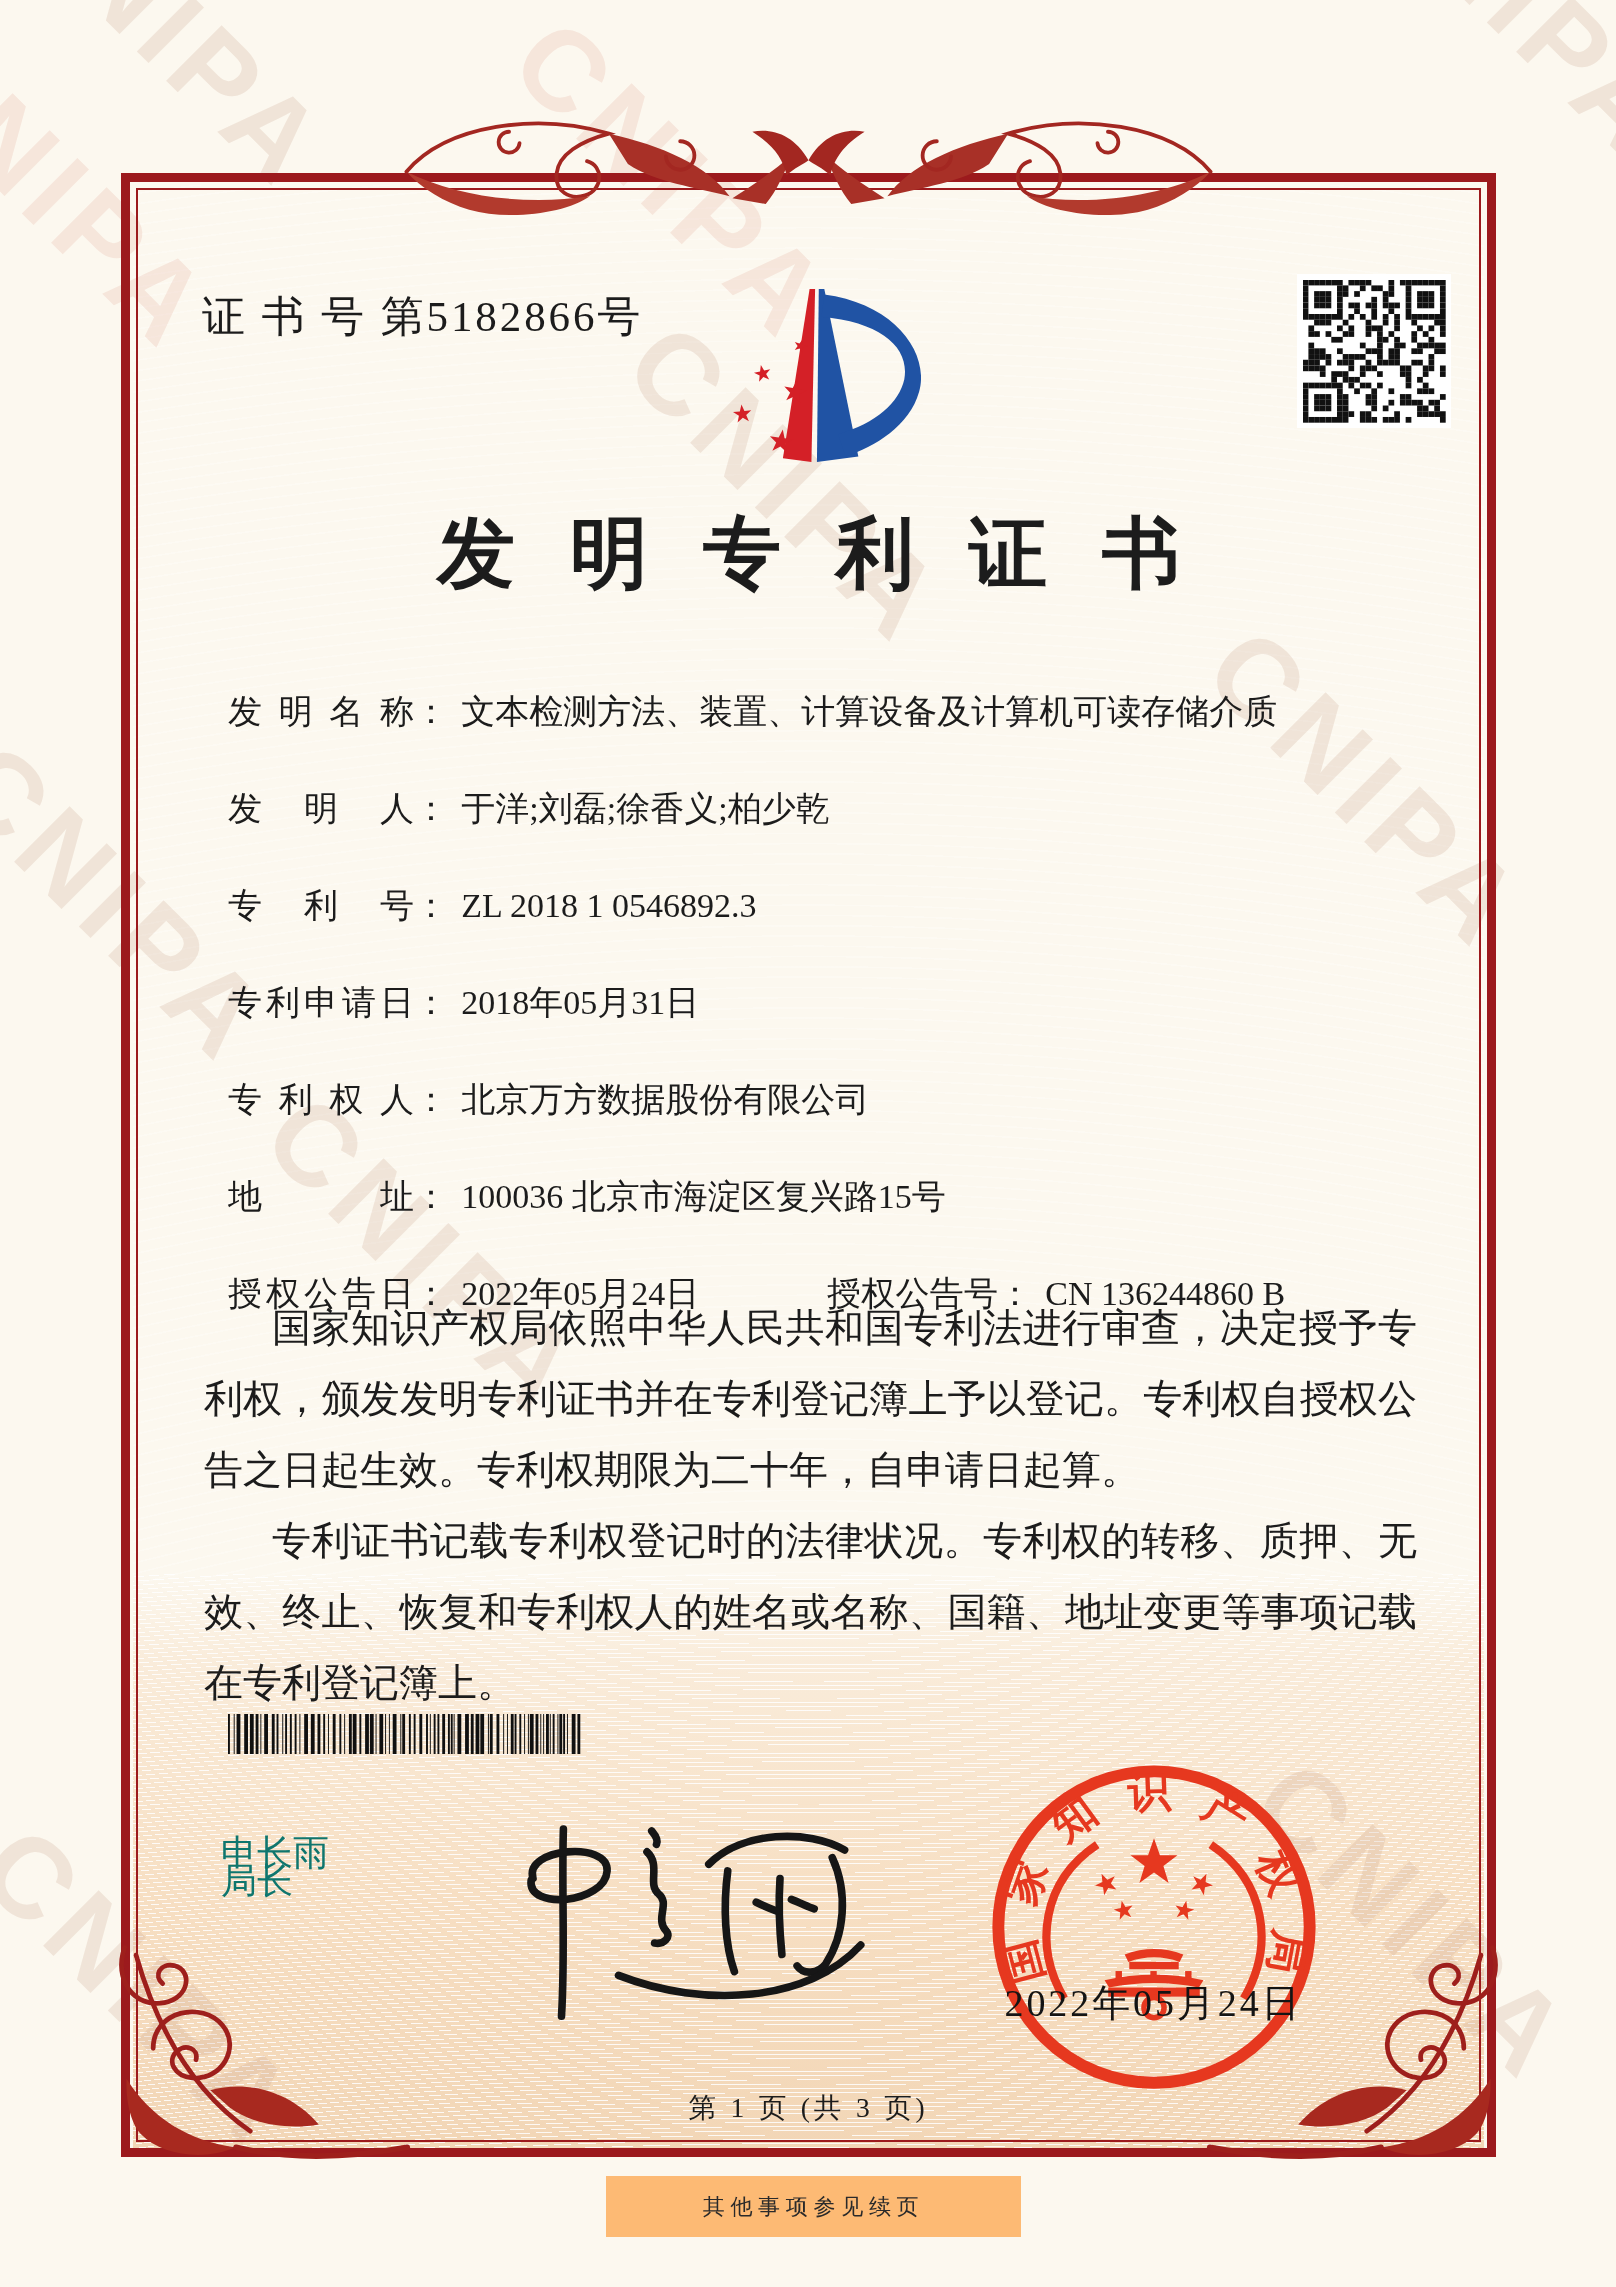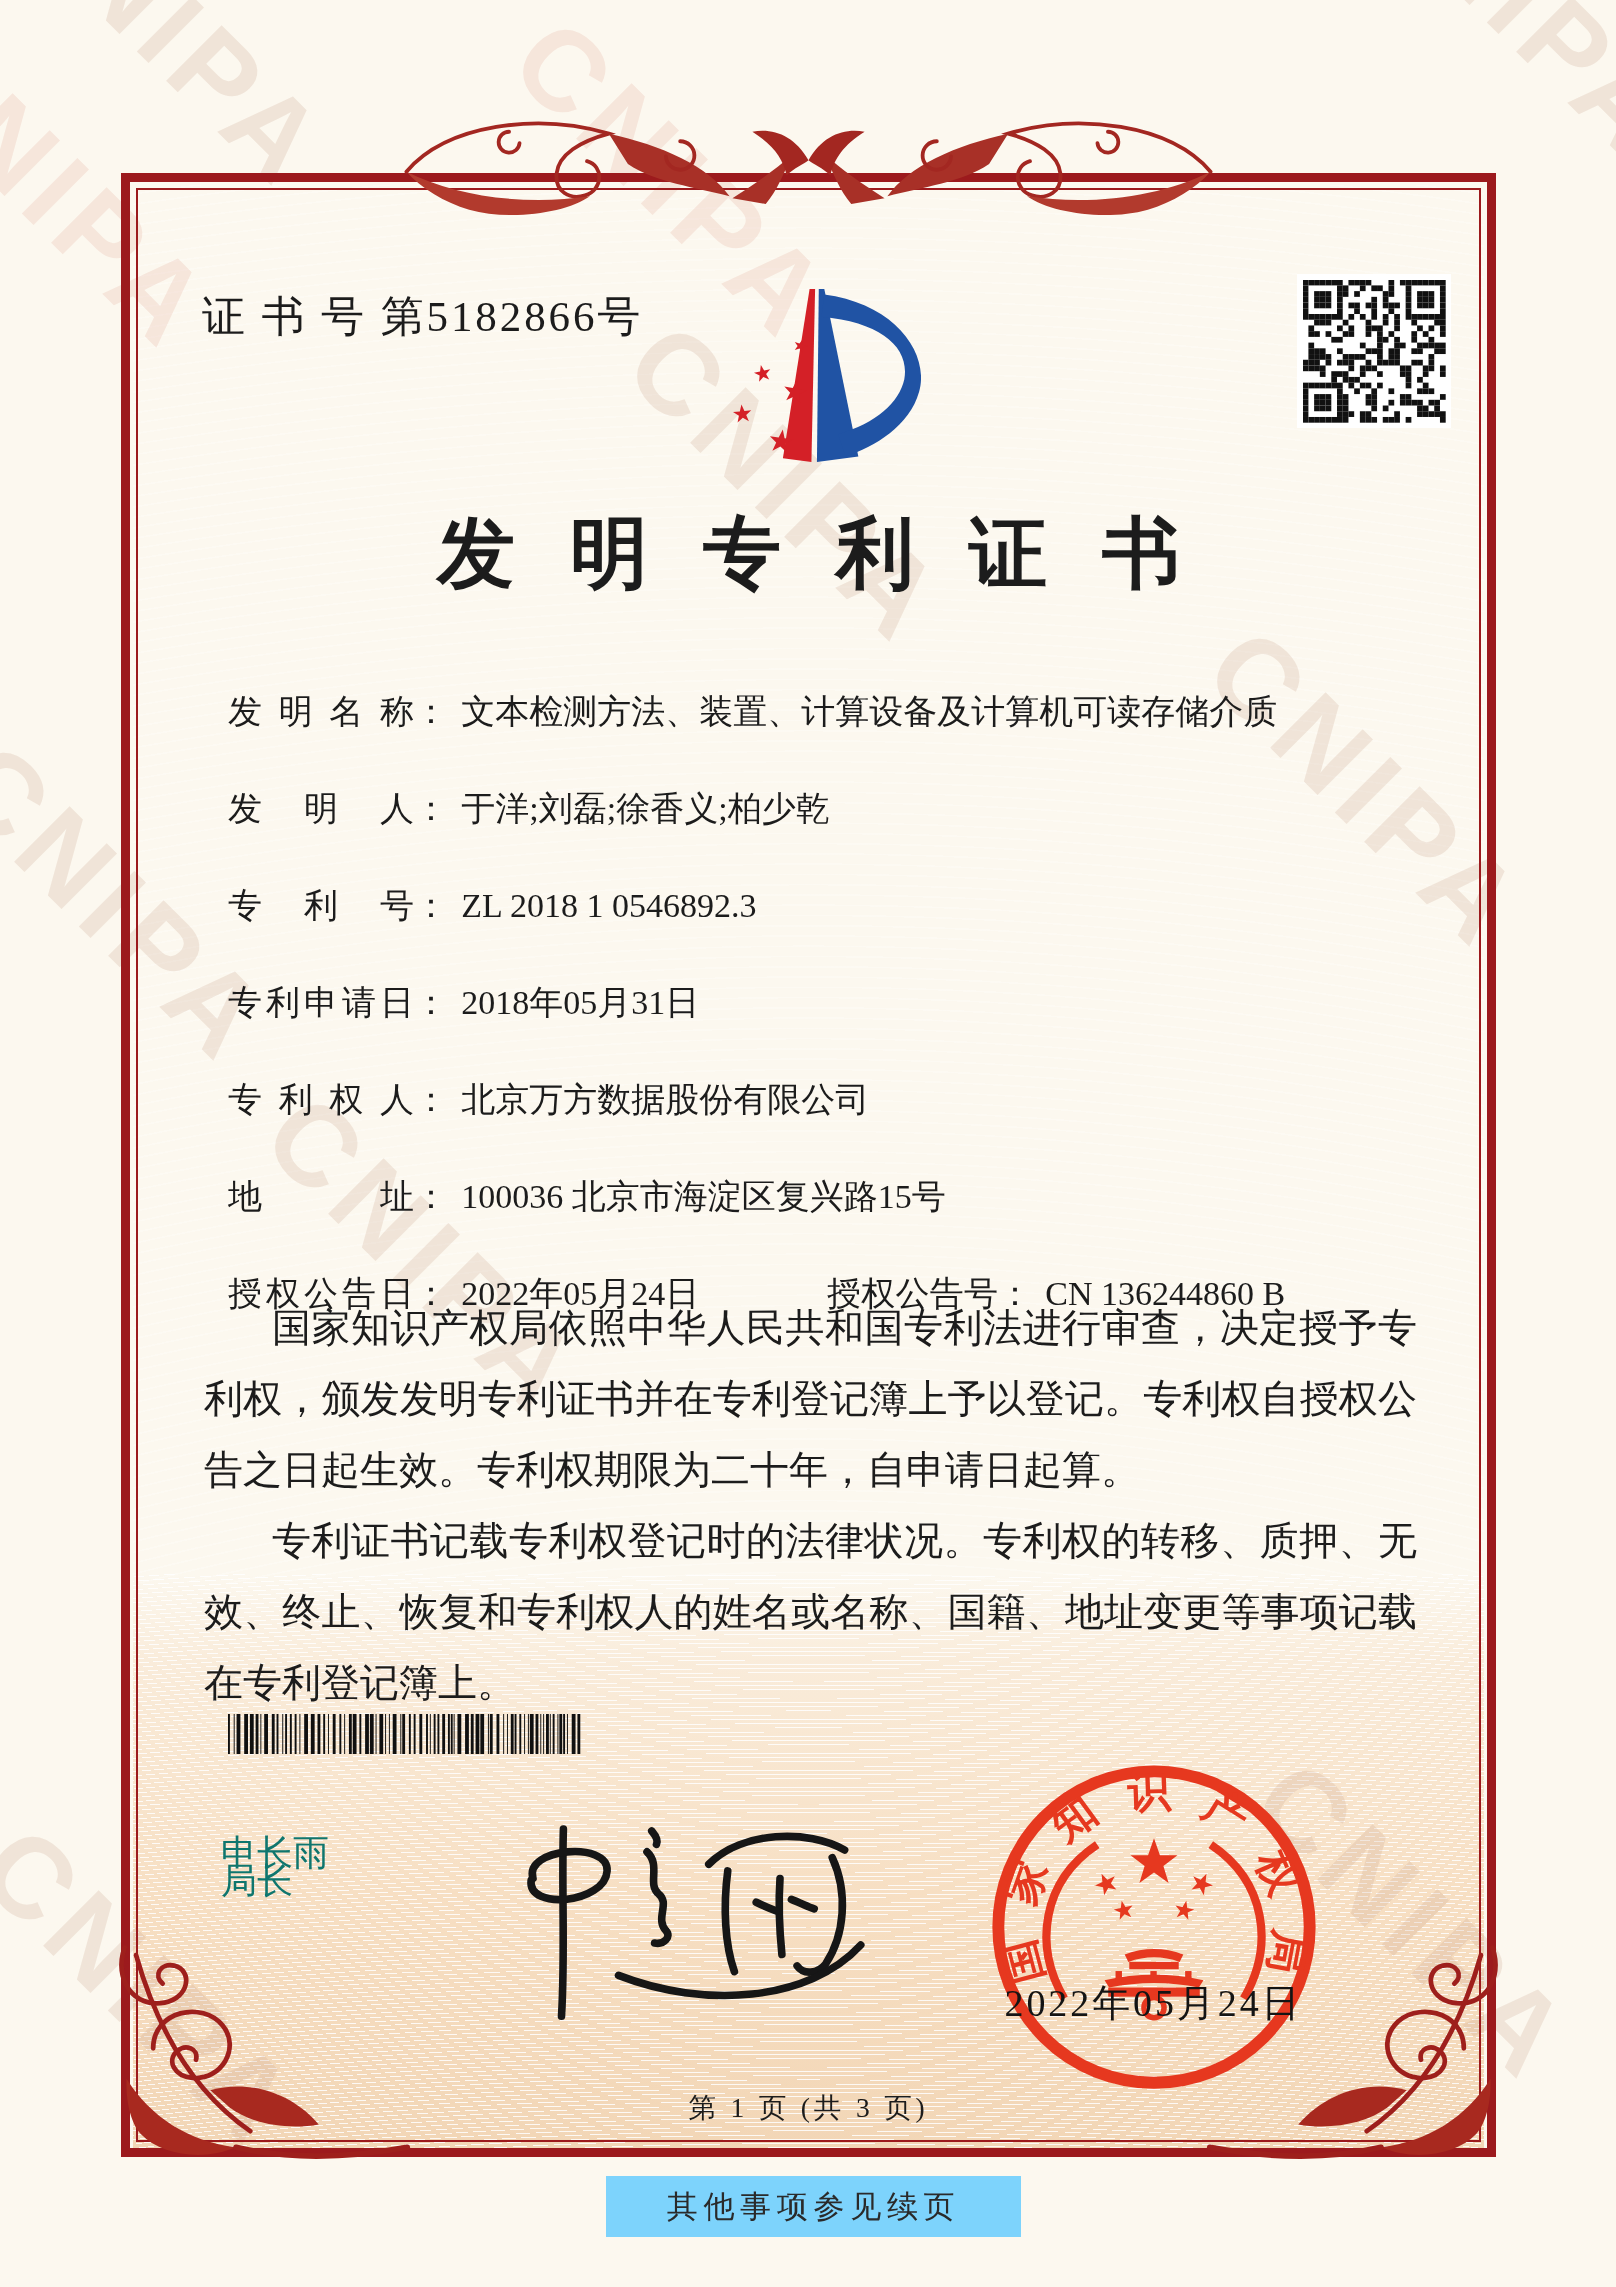--- a/index.html
+++ b/index.html
@@ -47,22 +47,22 @@
 
   
   .barcode{position:absolute;z-index:6;left:228px;top:1714px;}
   .signer{position:absolute;z-index:6;left:221px;font-size:36px;
           font-family:Liberation Mono, monospace;color:#0f766e;}
   .sig{position:absolute;z-index:6;left:495px;top:1812px;}
   .seal{position:absolute;z-index:7;left:980px;top:1753px;}
   .seal-date{position:absolute;z-index:8;left:986px;top:1978px;width:335px;text-align:center;
              font-size:38px;letter-spacing:2.9px;color:#141414;}
   .page-no{position:absolute;z-index:6;left:0;right:0;top:2089px;text-align:center;font-size:27.6px;letter-spacing:3.8px;}
-  .foot-note{position:absolute;z-index:6;left:606px;top:2176px;width:415px;height:61px;background:#7dd3fc;
-             display:flex;align-items:center;justify-content:center;font-size:31px;letter-spacing:5.7px;color:#2a2a2a;}
+  .foot-note{position:absolute;z-index:6;left:606px;top:2176px;width:415px;height:61px;background:#fdba74;
+             display:flex;align-items:center;justify-content:center;font-size:22px;letter-spacing:5.7px;color:#2a2a2a;}
 </style>
 </head>
 <body>
 
 <div class="page">
 
   <div class="wm red" style="left:-143px;top:124px;">CNIPA</div>
   <div class="wm" style="left:-28.5px;top:-38px;">CNIPA</div>
   <div class="wm" style="left:1322px;top:-67px;">CNIPA</div>
   <div class="wm red" style="left:476px;top:114px;">CNIPA</div>

